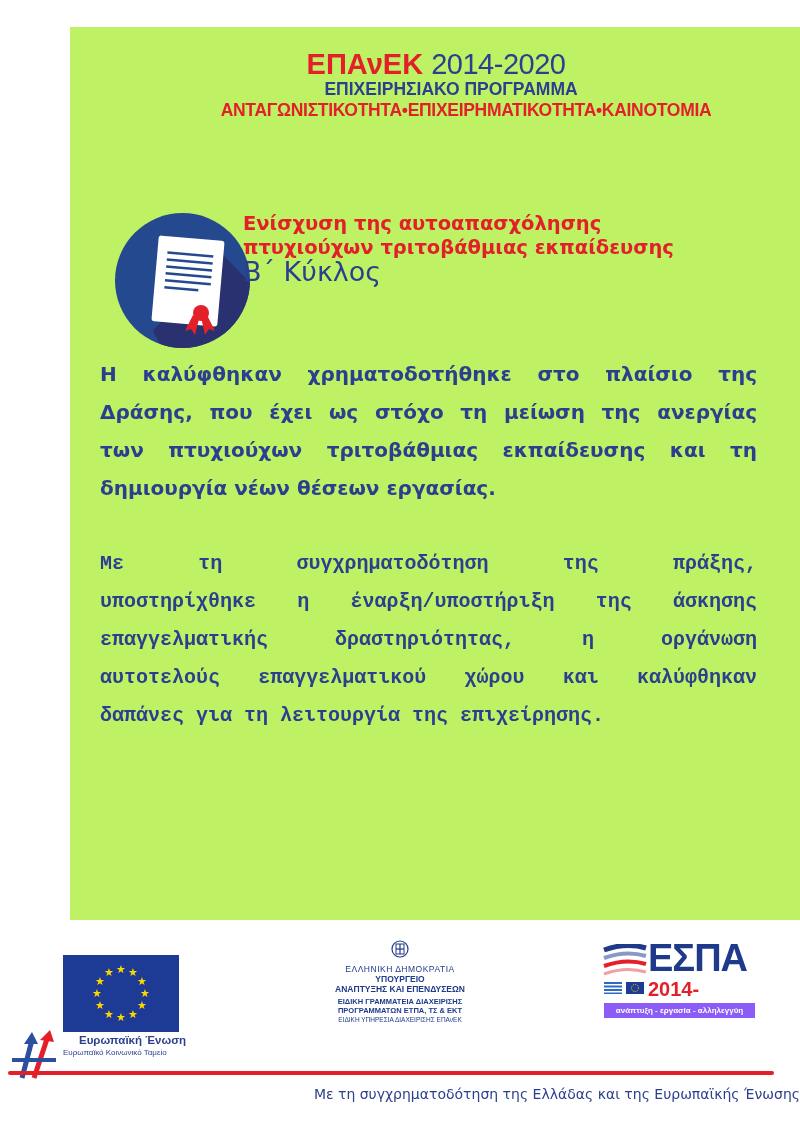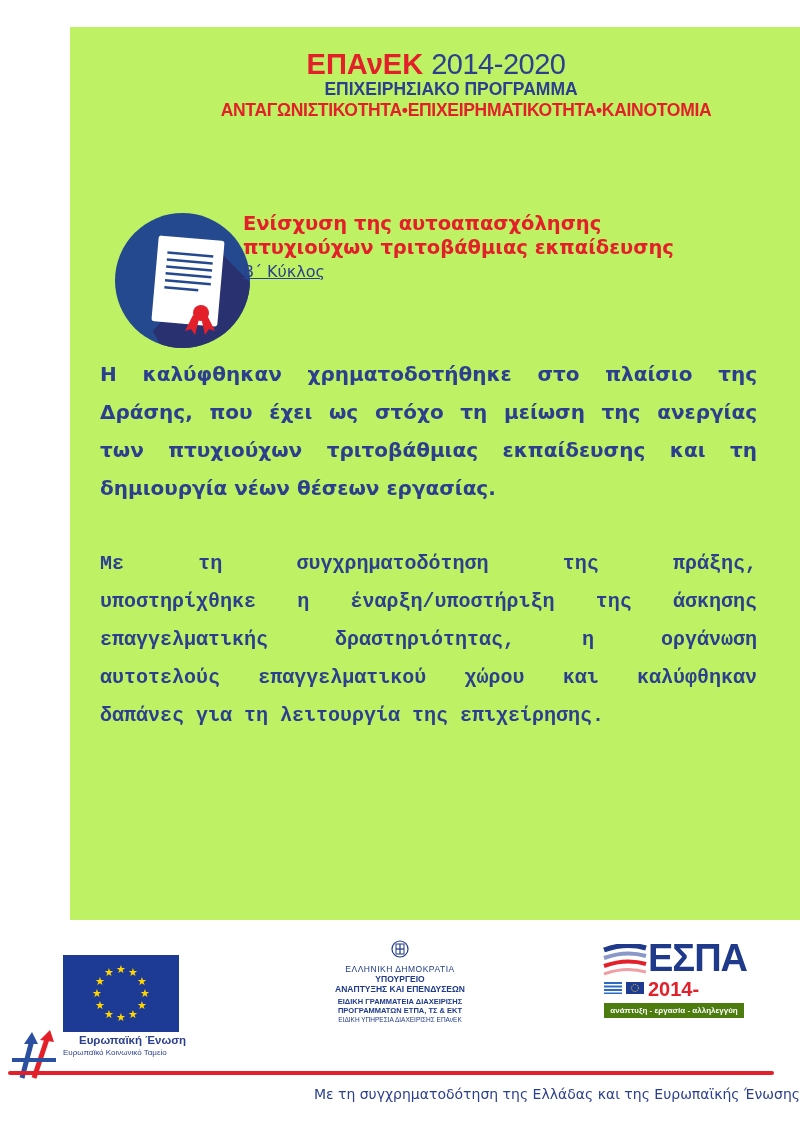--- a/index.html
+++ b/index.html
@@ -10,21 +10,21 @@
   .h-brand { color:#e3202a; font-weight:bold; }
   .h-years { color:#2c3f8f; font-weight:normal; letter-spacing:-0.5px; }
   .h-line2 { font-family:"Liberation Sans", sans-serif; font-size:17.5px; font-weight:bold; color:#2c3f8f; line-height:20px; margin-left:30px; }
   .h-line3 { font-family:"Liberation Sans", sans-serif; font-size:17.5px; font-weight:bold; color:#e3202a; line-height:22px; margin-left:60px; letter-spacing:-0.3px; }
 
   .icon-circle { position:absolute; left:45px; top:186px; width:135px; height:135px; border-radius:50%; background:#24498f; overflow:hidden; }
   .icon-circle svg { position:absolute; left:0; top:0; }
 
   .action-title { position:absolute; left:207px; top:212px; font-family:"DejaVu Sans", sans-serif; font-size:19.5px; line-height:24px; }
   .action-title .red { color:#e3202a; font-weight:bold; display:block; white-space:nowrap; }
-  .action-title .blue { color:#2c3f8f; display:block; font-size:16px;text-decoration:underline; }
+  .action-title .blue { color:#2c3f8f; display:block; font-size:27px; }
 
   .para { position:absolute; left:64px; width:657px; font-family:"DejaVu Sans", sans-serif; font-size:20px; line-height:38px; color:#2c3f8f; font-weight:bold; text-align:justify; text-align-last:left; }
   .para .ln { display:block; text-align:justify; text-align-last:justify; white-space:nowrap; }
   .para .ln.last { text-align-last:left; }
   .p1 { top:355px; }
   .p2 { top:545px; }
 
   .footer-logos { position:absolute; left:0; top:930px; width:800px; height:130px; }
   .eu-flag { position:absolute; left:63px; top:25px; width:116px; height:77px; background:#1d3a94; }
   .eu-title { position:absolute; left:63px; top:104px; font-family:"Liberation Sans", sans-serif; font-size:11.5px; font-weight:bold; color:#2c3f8f;padding-left:16px; }
@@ -35,21 +35,21 @@
   .gr-l1 { font-size:8.5px; letter-spacing:0.5px; line-height:10px; }
   .gr-l2 { font-size:8.5px; font-weight:bold; line-height:10px; }
   .gr-l3 { font-size:8.5px; font-weight:bold; line-height:11px; }
   .gr-l4 { font-size:7.5px; font-weight:bold; line-height:9px; margin-top:2px; }
   .gr-l5 { font-size:7.5px; font-weight:bold; line-height:9px; }
   .gr-l6 { font-size:6.5px; line-height:9px; }
 
   .espa { position:absolute; left:600px; top:8px; width:140px; height:90px; }
   .espa-word { position:absolute; left:48px; top:0px; font-family:"Liberation Sans", sans-serif; font-size:38px; color:#1f3a8a; font-weight:bold; letter-spacing:-1px; line-height:40px; }
   .espa-years { position:absolute; left:48px; top:40px; font-family:"Liberation Sans", sans-serif; font-size:20px; color:#e3202a; font-weight:bold; line-height:22px; }
-  .espa-tag { position:absolute; left:4px; top:65px; width:140px; height:15px; background:#4d7c0f; color:#fff; font-family:"Liberation Sans", sans-serif; font-size:8px; line-height:15px; text-align:center; font-weight:bold; }
+  .espa-tag { position:absolute; left:4px; top:65px; width:151px; height:15px; background:#8b5cf6; color:#fff; font-family:"Liberation Sans", sans-serif; font-size:8px; line-height:15px; text-align:center; font-weight:bold; }
 
   .red-line { position:absolute; left:8px; top:1071px; width:766px; height:4px; background:#e3202a; border-radius:2px; }
   .footer-text { position:absolute; left:0; right:0; top:1086px; text-align:right; font-family:"DejaVu Sans", sans-serif; font-size:14px; color:#2c3f8f; margin-left:20px; }
 </style>
 </head>
 <body>
 
 <div class="panel">
   <div class="header">
     <div class="h-line1">

